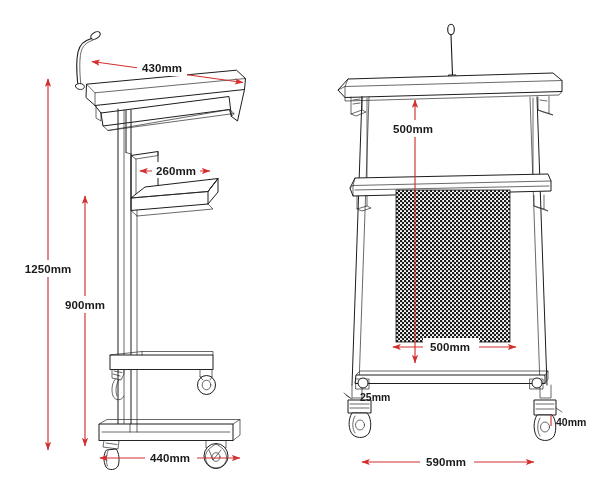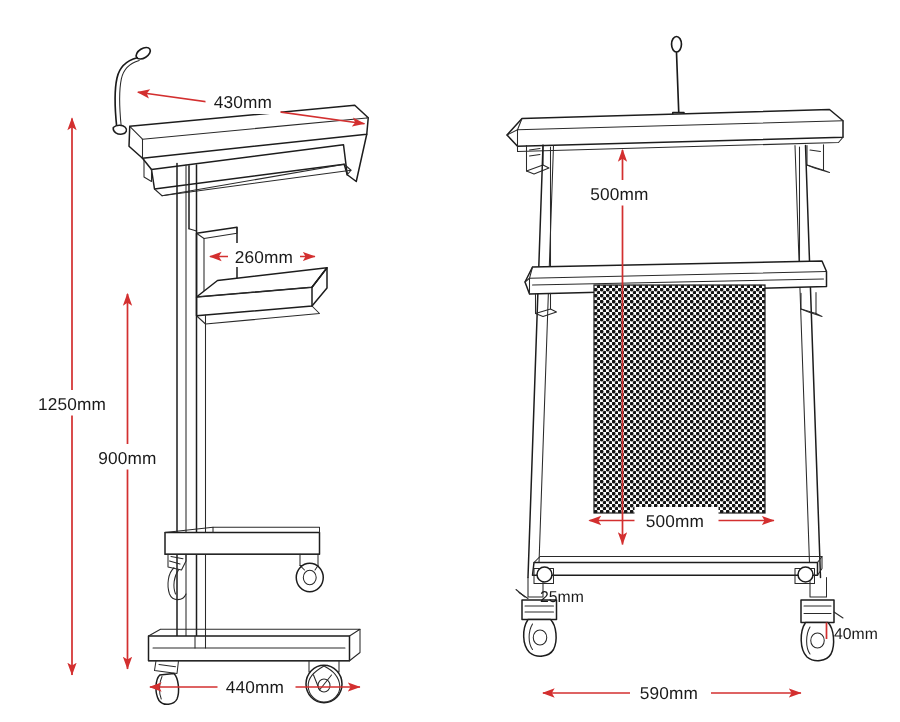--- a/index.html
+++ b/index.html
@@ -10,20 +10,21 @@
   }
   body {
     font-family: "Liberation Sans", sans-serif;
   }
   #drawing-root {
     position: relative;
     width: 600px;
     height: 481px;
     background: #ffffff;
     overflow: hidden;
+    font-weight: bold;
   }
   #drawing-svg {
     position: absolute;
     left: 0;
     top: 0;
     width: 600px;
     height: 481px;
     display: block;
   }
   .dim-label {

